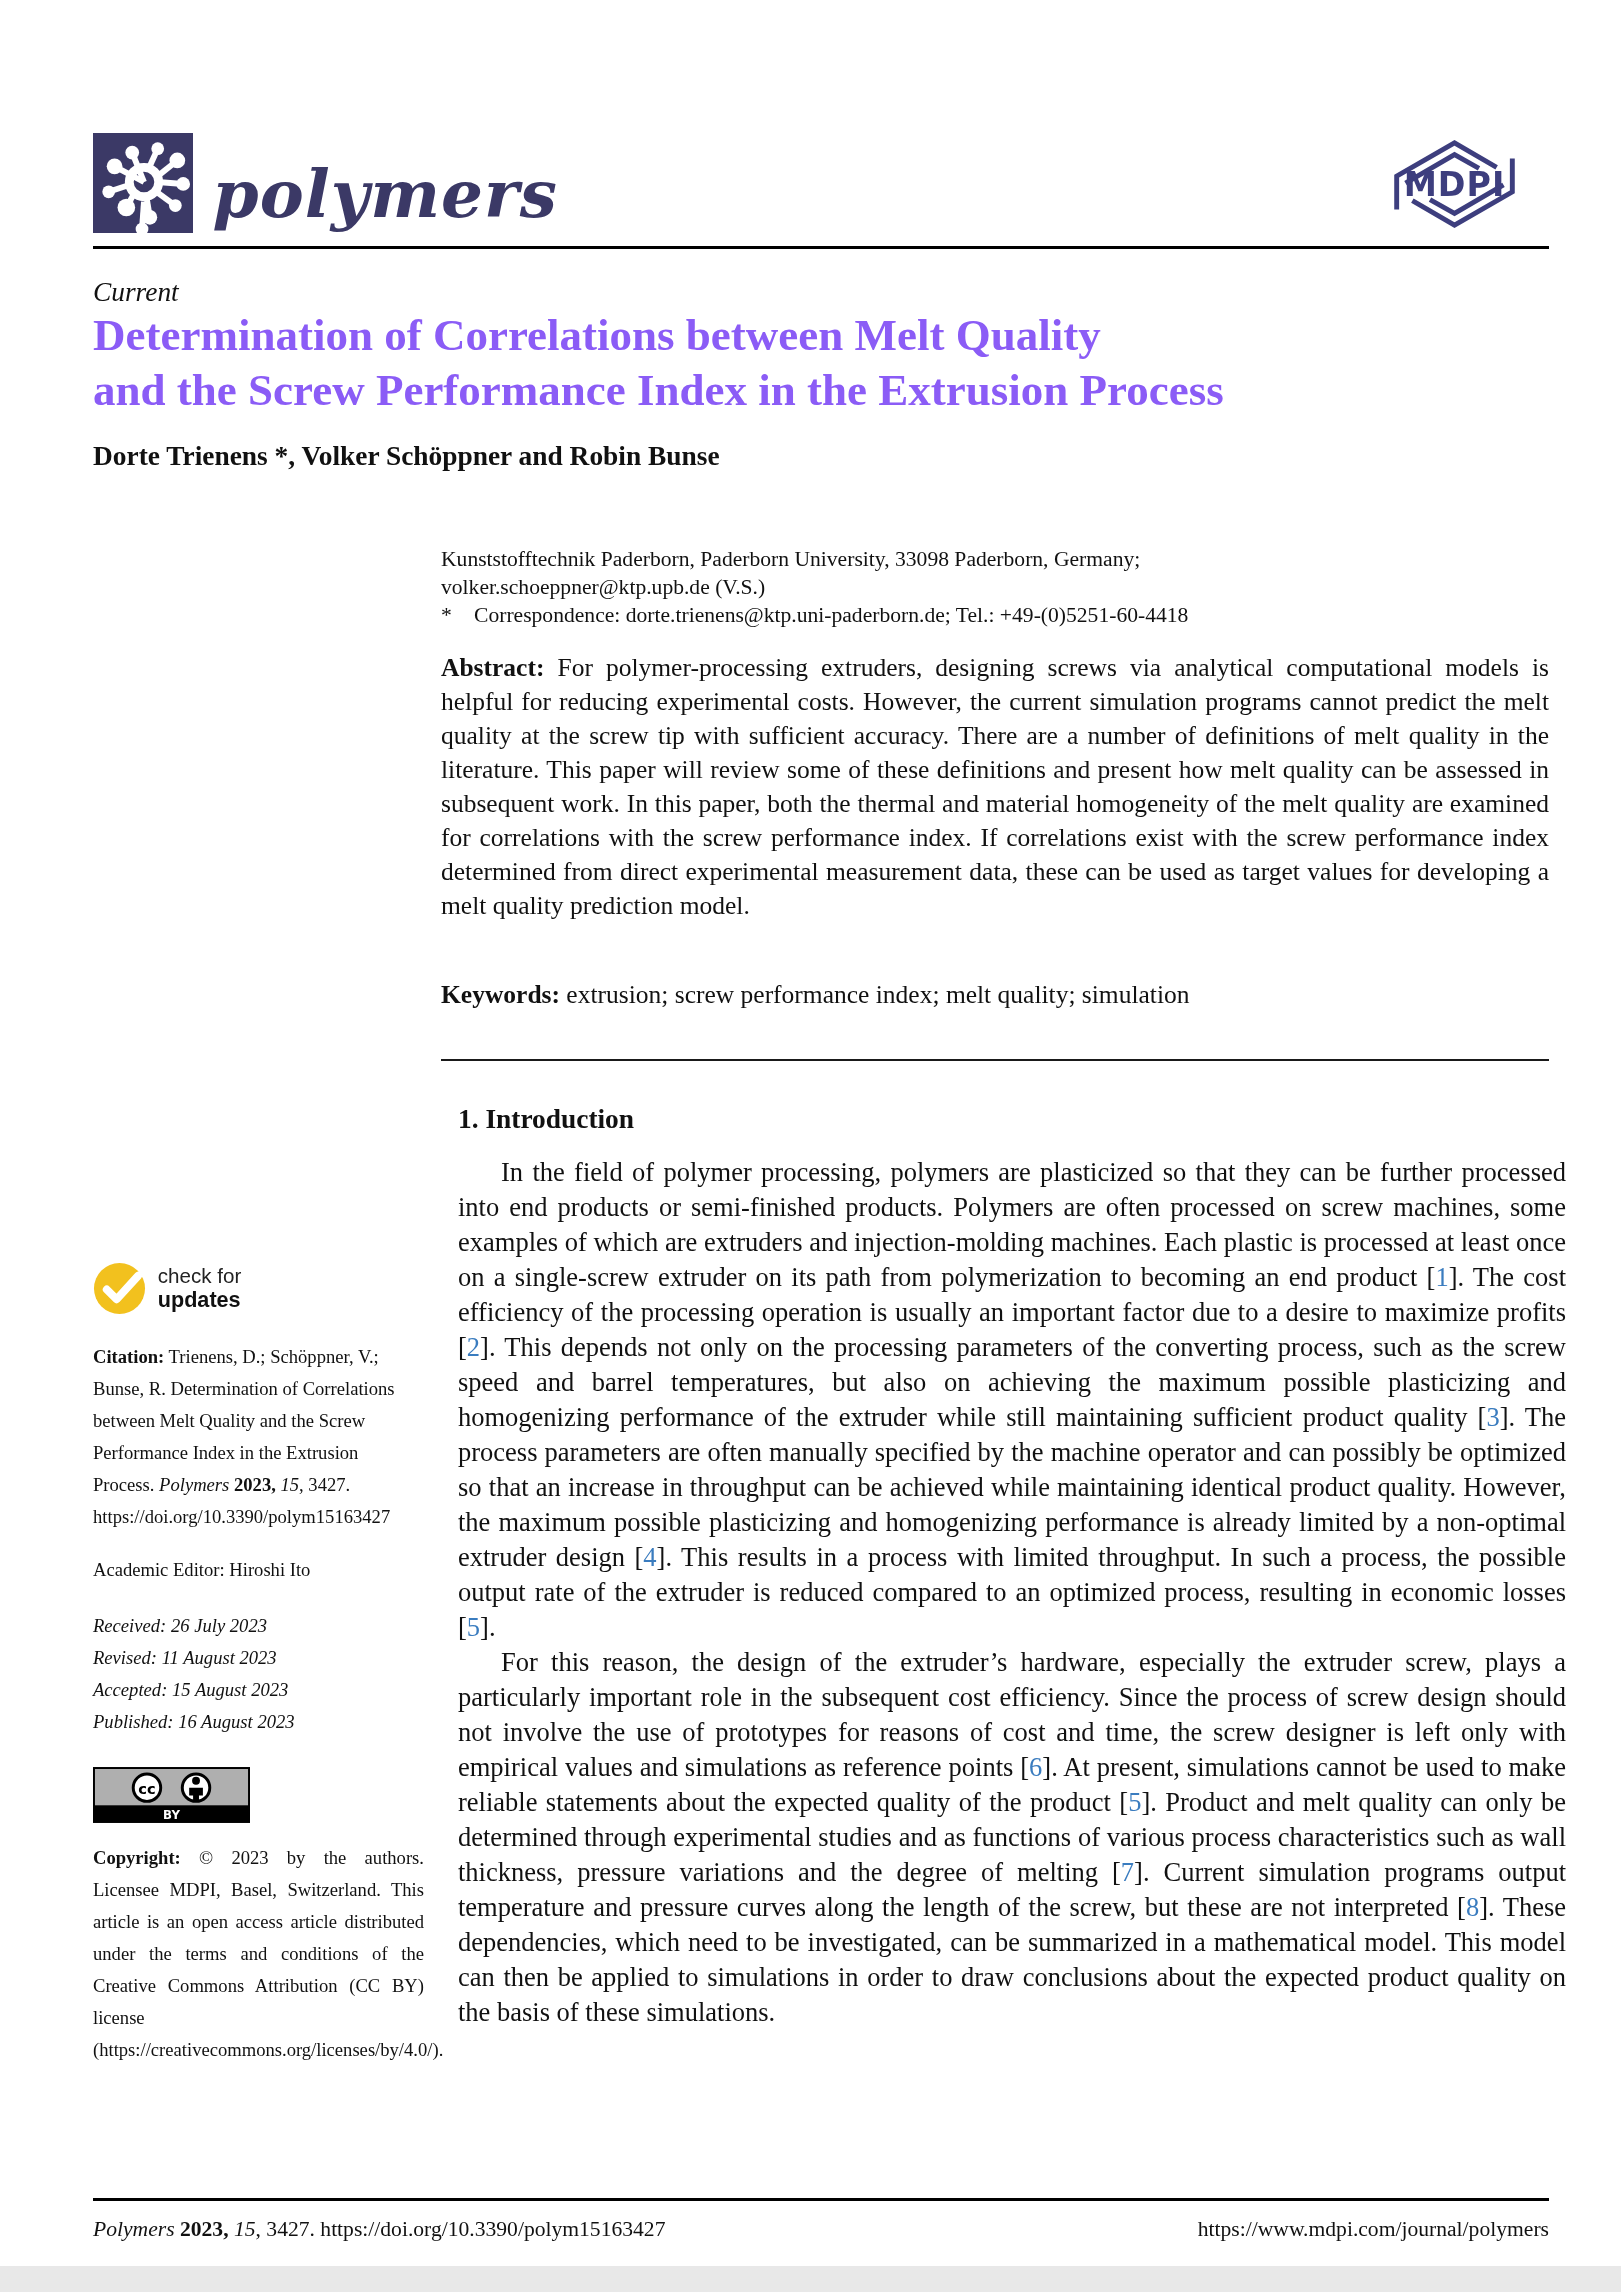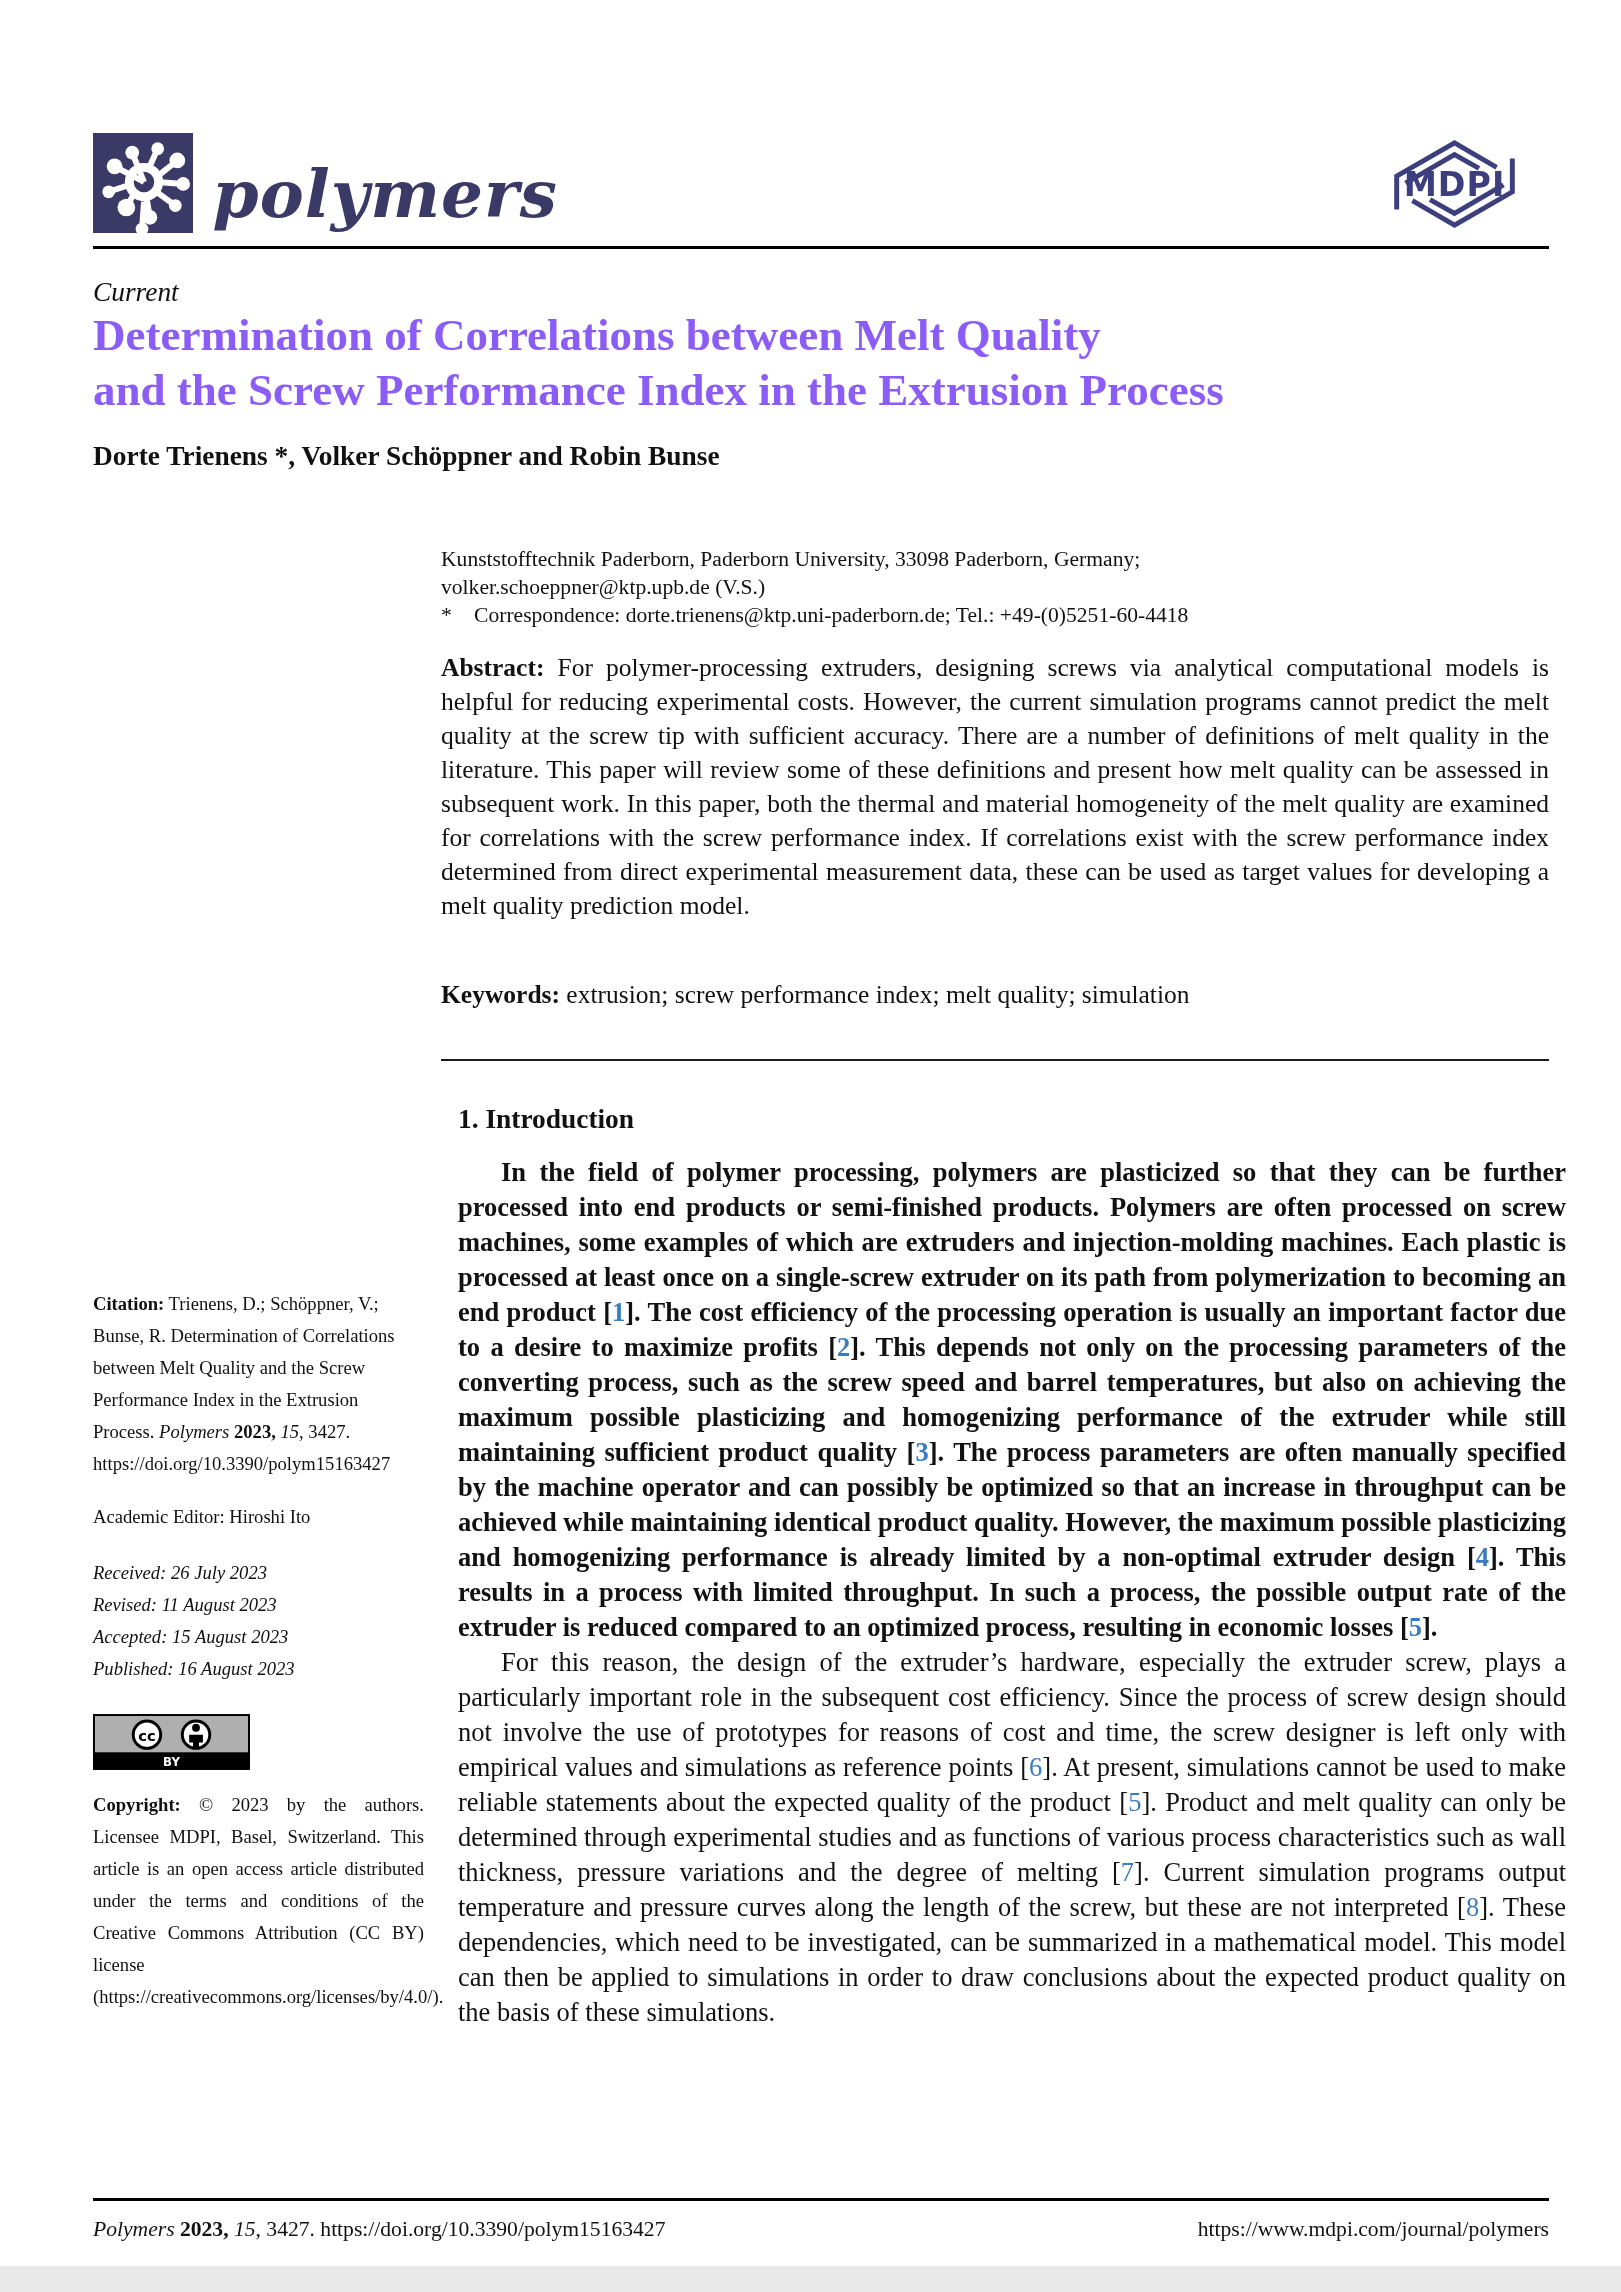--- a/index.html
+++ b/index.html
@@ -44,21 +44,21 @@
   .check-badge .t2{font-size:21.6px;font-weight:bold;color:#111;}
   .citation{margin:25.5px 0 0 0;}
   .acad{margin-top:21.6px;}
   .dates{margin-top:23.5px;font-style:italic;}
   .cc-badge{margin-top:29px;display:block;cursor:pointer;}
   .copyright{margin:19.6px 0 0 0;text-align:justify;}
   
   .body-col{position:absolute;left:458px;top:1104px;width:1108px;}
   .body-col h2{margin:0;font-size:27.4px;font-weight:bold;}
   .bodypara{margin:0;font-size:26.5px;line-height:35px;text-align:justify;text-indent:43px;}
-  .bodypara:first-of-type{margin-top:19.6px;font-weight:bold;}
+  .bodypara:first-of-type{margin-top:19.6px;}
   .ref{color:#3A7CBF;}
   
   .footer{position:absolute;left:93px;top:2217px;width:1456px;display:flex;
     justify-content:space-between;font-size:21.6px;}
   i.j{font-style:italic;} b.y{font-weight:bold;}
 </style>
 </head>
 <body>
 
 <div class="page">
@@ -125,20 +125,30 @@
   </div>
 
   <p class="abstract"><b>Abstract:</b><span> For polymer-processing extruders, designing screws via analytical computational models is helpful for reducing experimental costs. However, the current simulation programs cannot predict the melt quality at the screw tip with sufficient accuracy. There are a number of definitions of melt quality in the literature. This paper will review some of these definitions and present how melt quality can be assessed in subsequent work. In this paper, both the thermal and material homogeneity of the melt quality are examined for correlations with the screw performance index. If correlations exist with the screw performance index determined from direct experimental measurement data, these can be used as target values for developing a melt quality prediction model.</span></p>
 
   <p class="keywords"><b>Keywords:</b><span> extrusion; screw performance index; melt quality; simulation</span></p>
 
   <div class="rule rule-mid"></div>
 
   <aside class="sidebar">
 
+    <div class="check-badge">
+      <svg width="53" height="53" viewBox="0 0 54 54">
+        <circle cx="27" cy="27" r="26" fill="#F2C11E"></circle>
+        <path d="M14,28 L24,38 L46,14" fill="none" stroke="#fff" stroke-width="8" stroke-linecap="round" stroke-linejoin="round"></path>
+      </svg>
+      <div class="txt">
+        <div class="t1">check for</div>
+        <div class="t2">updates</div>
+      </div>
+    </div>
 
     <p class="citation"><b>Citation:</b><span> Trienens, D.; Schöppner, V.; Bunse, R. Determination of Correlations between Melt Quality and the Screw Performance Index in the Extrusion Process. </span><i class="j">Polymers </i><b class="y">2023, </b><i class="j">15</i><span>, 3427. </span><span>https://doi.org/10.3390/polym15163427</span></p>
 
     <div class="acad">Academic Editor: Hiroshi Ito</div>
 
     <div class="dates">
       <div>Received: 26 July 2023</div>
       <div>Revised: 11 August 2023</div>
       <div>Accepted: 15 August 2023</div>
       <div>Published: 16 August 2023</div>

